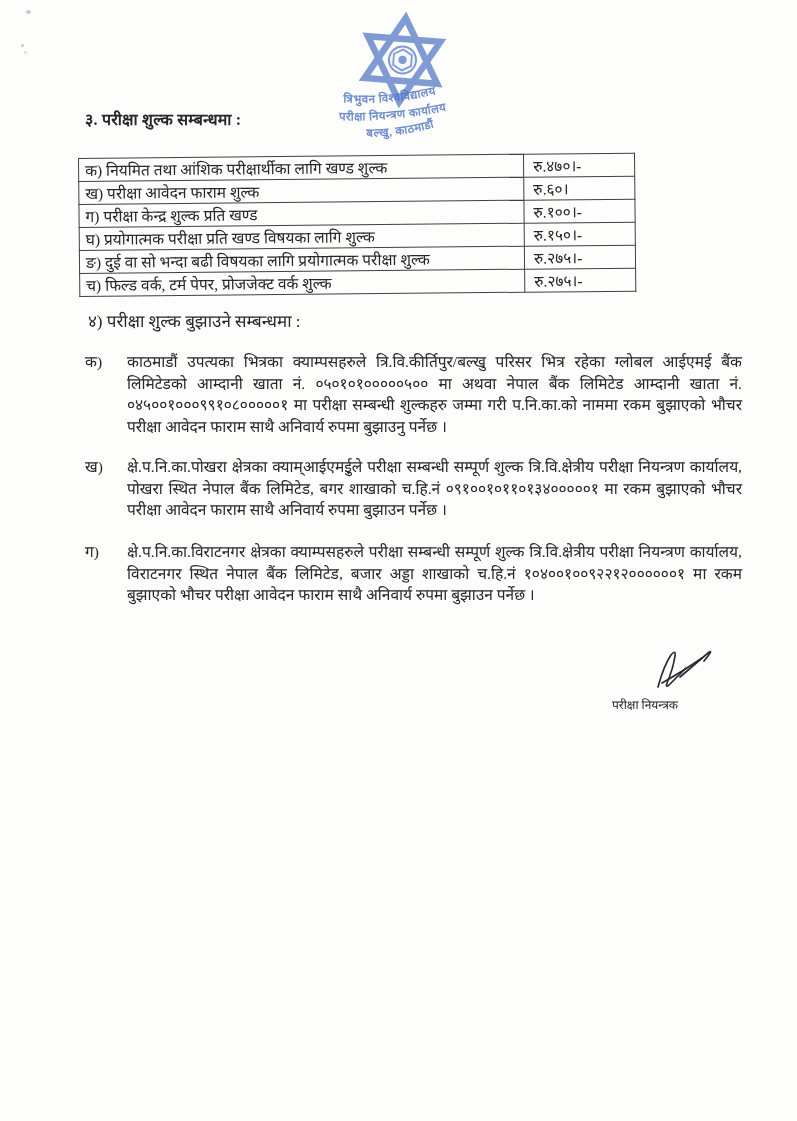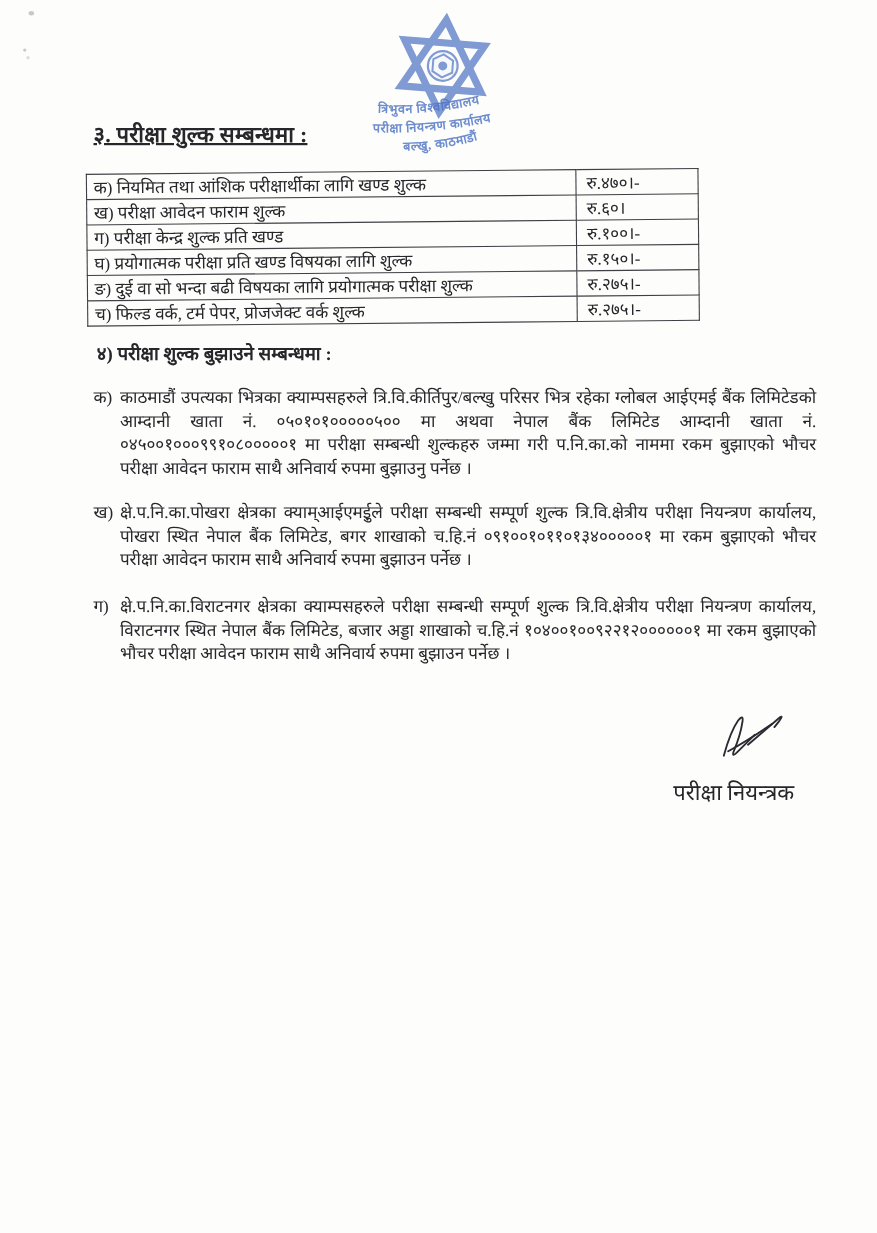--- a/index.html
+++ b/index.html
@@ -30,30 +30,29 @@
   .stamp {
     position: absolute;
     left: 330px; top: 10px;
     width: 150px; height: 138px;
     transform: rotate(1.5deg);
   }
 
   .heading1 {
     position: absolute;
     left: 85px; top: 108px;
-    font-size: 20px;
+    font-size: 16px;
     font-weight: bold;
     letter-spacing: .2px;
-    text-decoration: underline;
   }
   .heading2 {
     position: absolute;
     left: 88px; top: 309px;
     font-size: 17px;
-    font-weight: bold;
+    font-weight: normal;
     text-align: center;
   }
 
   .fee-table {
     position: absolute;
     left: 78px; top: 158px;
     width: 557px;
     border-collapse: collapse;
     transform: rotate(-0.55deg);
     transform-origin: left top;
@@ -76,40 +75,40 @@
     width: 657px;
     font-size: 15.5px;
     line-height: 21.6px;
   }
   .para .marker {
     position: absolute;
     left: 0; top: 0;
   }
   .para .ptext {
     display: block;
-    margin-left: 24px;
+    margin-left: 42px;
     text-align: justify;
   }
   .para.p-ka { top: 351px; }
   .para.p-kha { top: 456px; }
   .para.p-ga { top: 541px; }
 
   .signature-block {
     position: absolute;
     left: 612px; top: 643px;
     width: 140px;
     text-align: left;
   }
   .signature-block svg {
     display: block;
     margin-left: 38px;
   }
   .signature-title {
-    font-size: 20px;
-    margin-top: 15px;
+    font-size: 12px;
+    margin-top: 5px;
   }
 </style>
 </head>
 <body>
 
 <div class="speck s1"></div>
 <div class="speck s2"></div>
 <div class="speck s3"></div>
 
 <div class="stamp">

